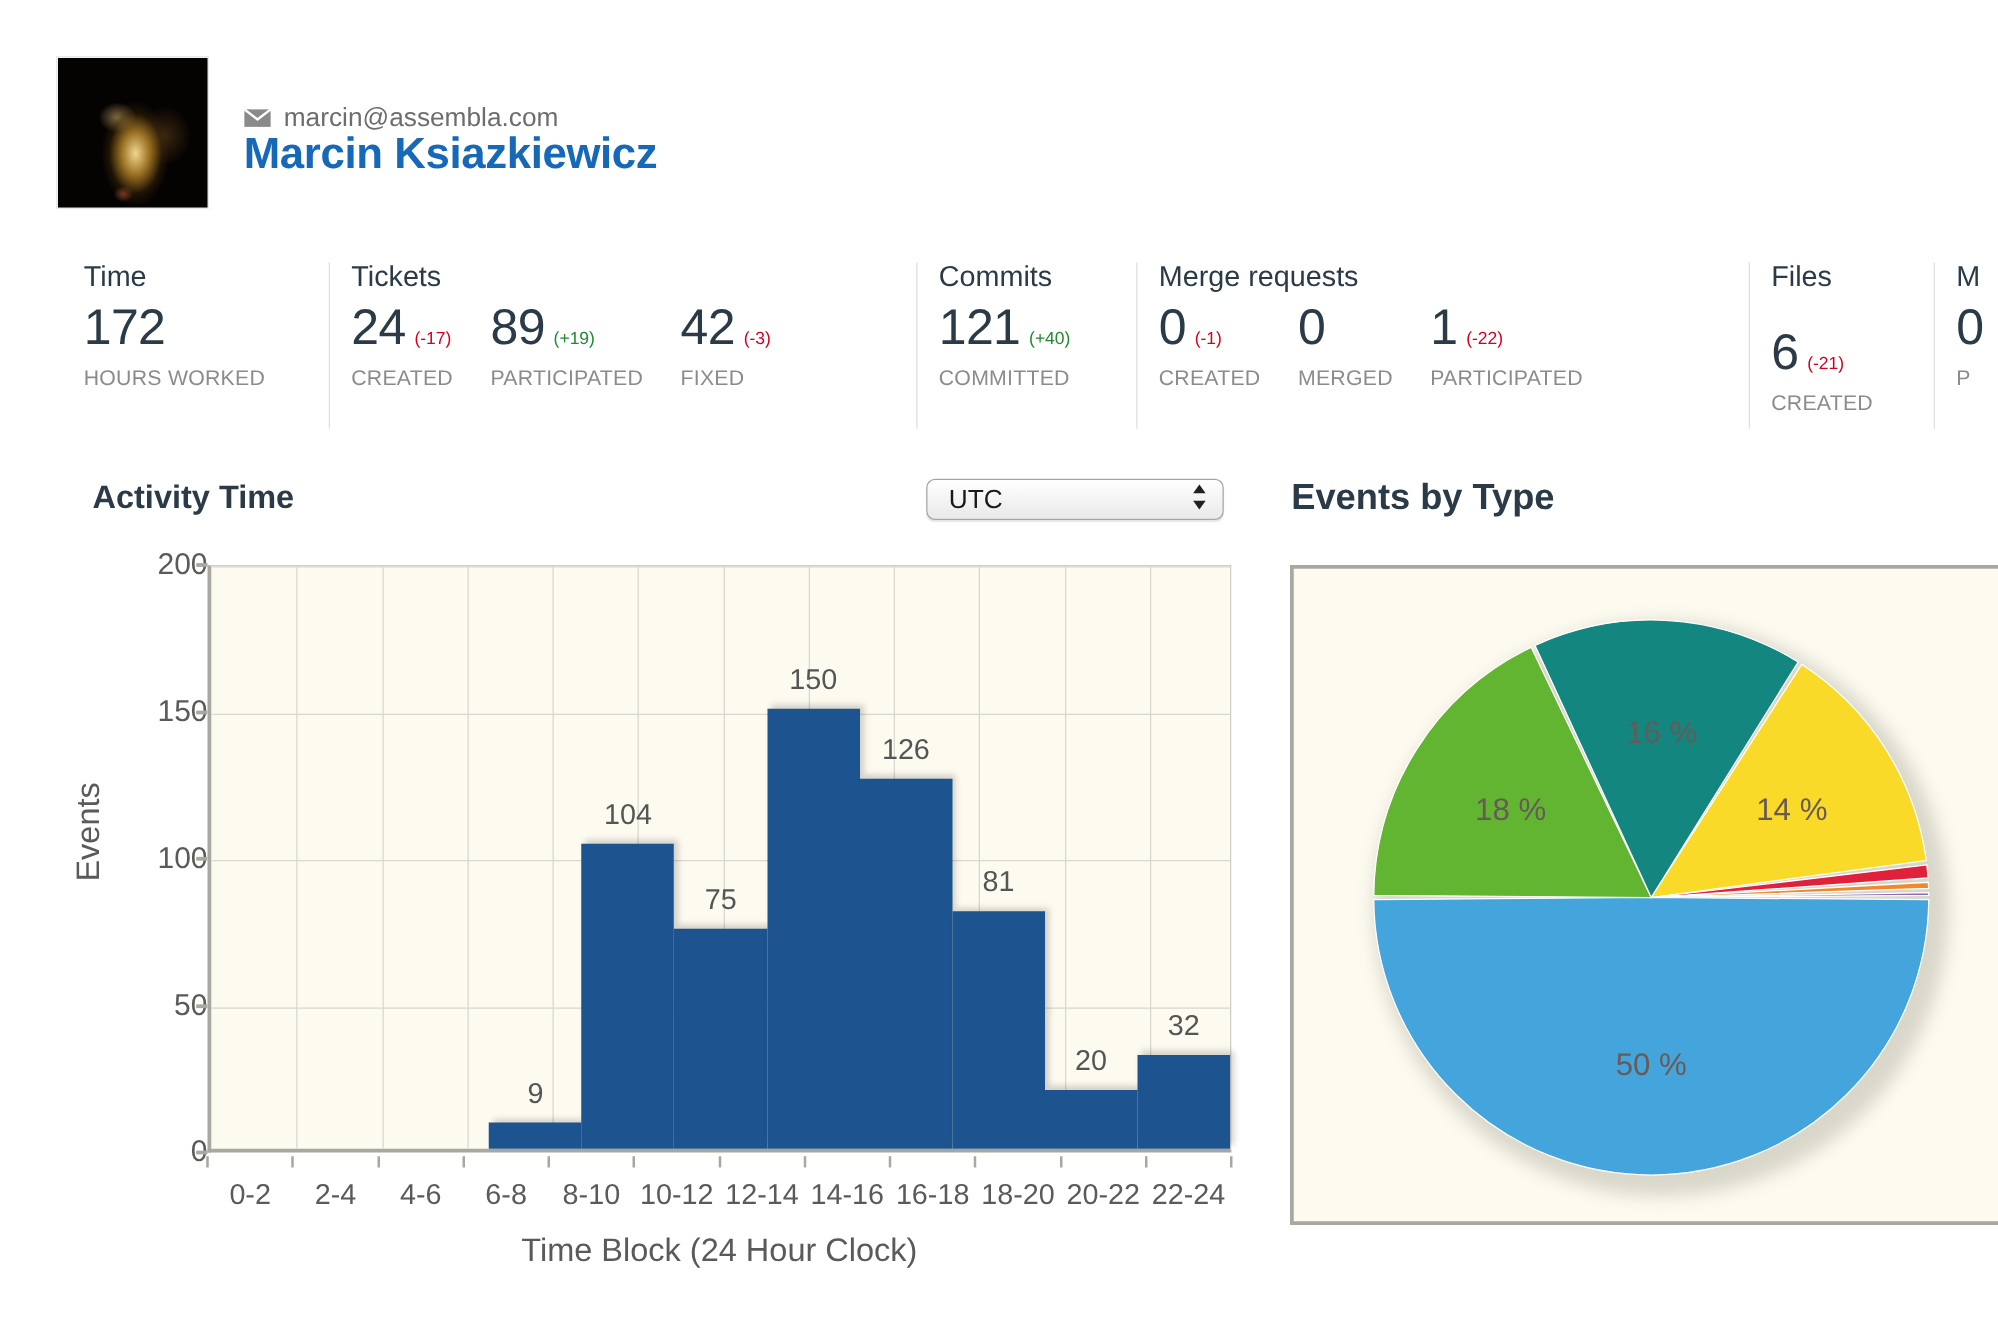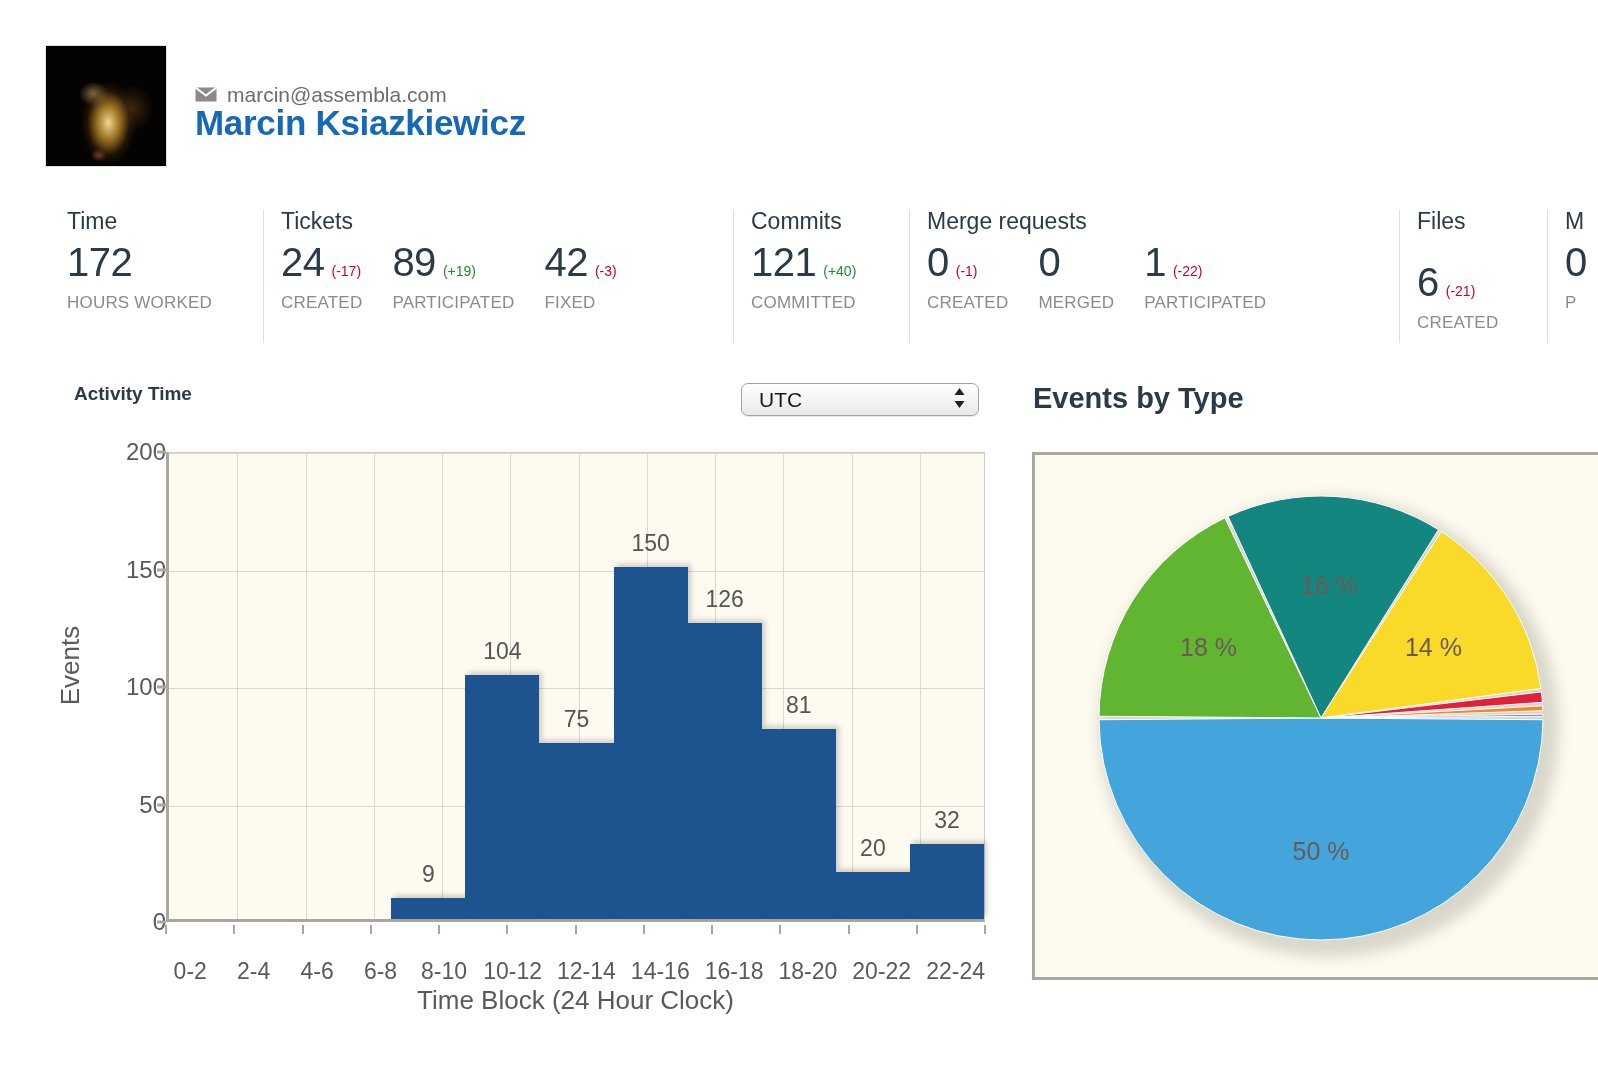--- a/index.html
+++ b/index.html
@@ -121,21 +121,21 @@
     color: #8b8b8b;
     letter-spacing: 0.2px;
     margin-top: 11px;
     white-space: nowrap;
   }
 
   
   #activity-title {
     position: absolute;
     left: 74px; top: 384px;
-    font-size: 19px;
+    font-size: 26px;
     font-weight: bold;
     color: #2b3a47;
     line-height: 1;
   }
   #events-title {
     position: absolute;
     left: 1033px; top: 384px;
     font-size: 29px;
     font-weight: bold;
     color: #2b3a47;
@@ -239,24 +239,23 @@
     position: absolute;
     left: -43px; top: 210px;
     font-size: 26px;
     color: #5a5a5a;
     transform: rotate(-90deg);
     transform-origin: center;
     white-space: nowrap;
   }
   #x-axis-labels {
     position: absolute;
-    left: 92px; top: 520px;
+    left: 92px; top: 504px;
     width: 819px;
     display: flex;
-    gap: 15px;
   }
   .x-tick-label {
     flex: 1 1 0;
     text-align: center;
     font-size: 23px;
     color: #5a5a5a;
     line-height: 1;
     white-space: nowrap;
   }
   #x-tick-marks {

